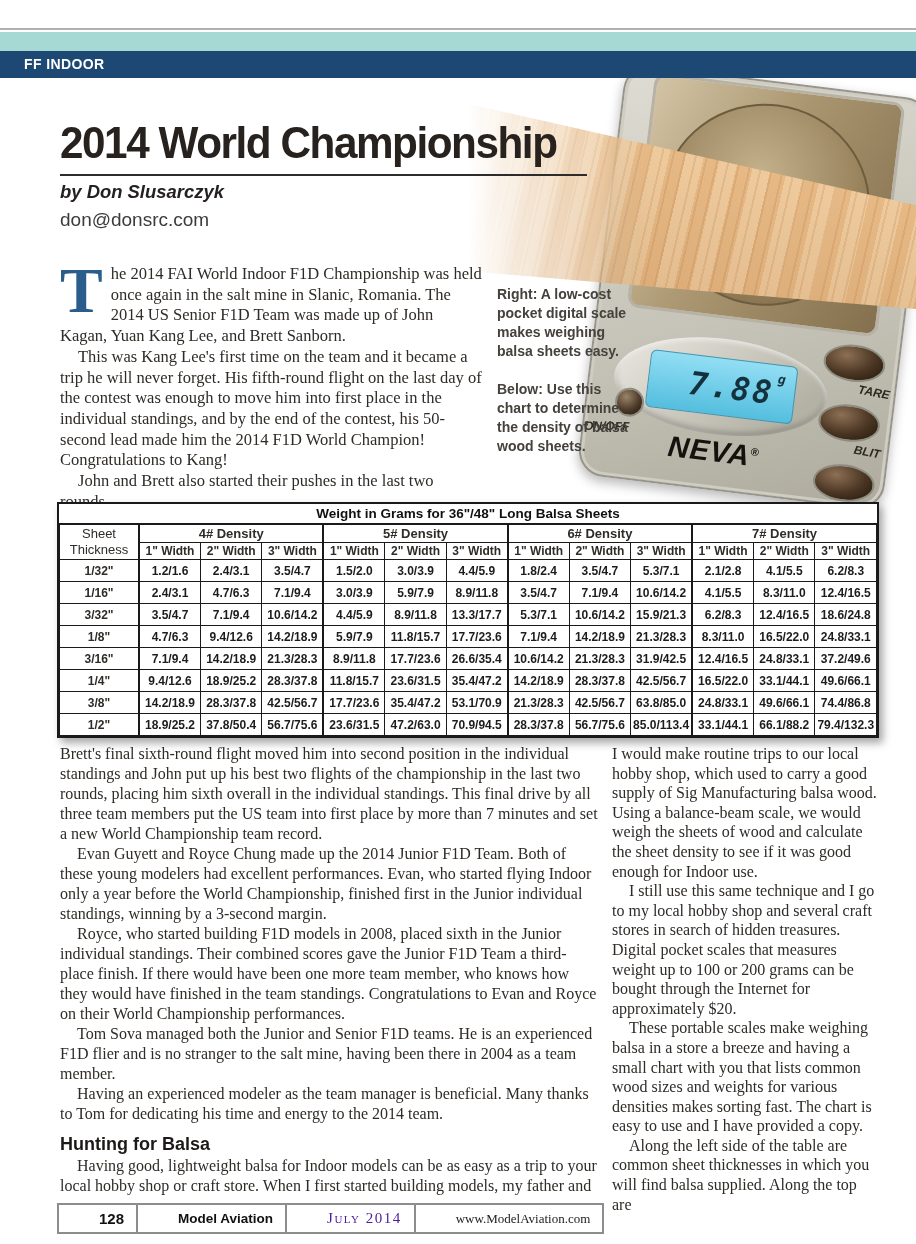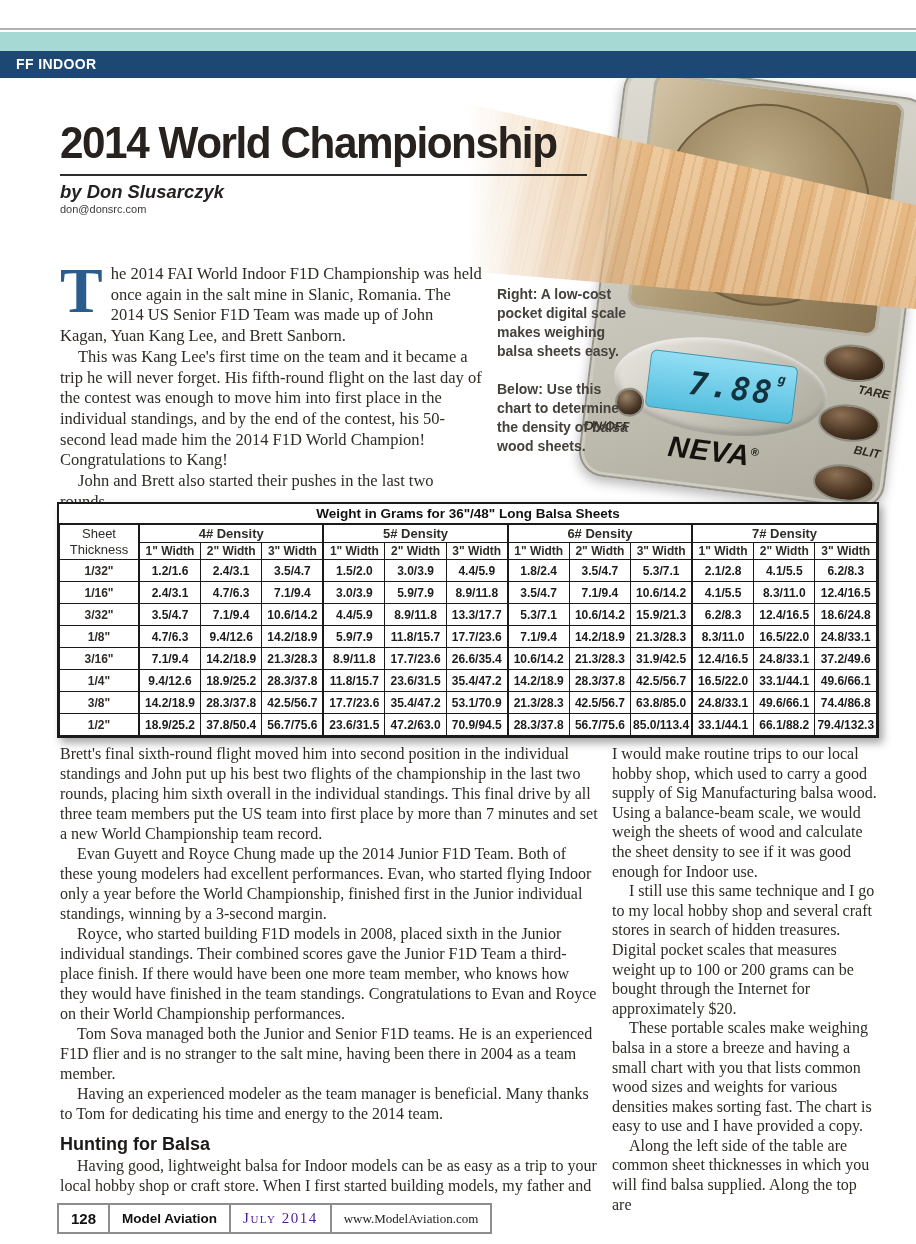--- a/index.html
+++ b/index.html
@@ -8,21 +8,21 @@
     background:#ffffff;
     font-family:"Liberation Serif",serif;color:#2f2b27;
   }
   .abs{position:absolute;}
 
   
   .topline{left:0;top:28px;width:916px;height:2px;background:#b3b0b0;}
   .teal-bar{left:0;top:32px;width:916px;height:19px;background:#a6d8d4;z-index:4;}
   .navy-bar{left:0;top:51px;width:916px;height:27px;background:#1d4873;z-index:4;}
   .navy-bar .section-label{
-    display:block;padding-left:16px;line-height:27px;color:#ffffff;
+    display:block;padding-left:24px;line-height:27px;color:#ffffff;
     font-family:"Liberation Sans",sans-serif;font-weight:bold;font-size:14px;letter-spacing:.4px;
   }
 
   
   .scale-photo{left:600px;top:80px;width:308px;height:414px;transform:rotate(7deg);z-index:1;}
   .scale-body{position:absolute;inset:0;border-radius:26px;
     background:linear-gradient(160deg,#dedcd3 0%,#c6c3b8 55%,#aeab9e 100%);
     border:2px solid #97948a;box-shadow:0 5px 12px rgba(0,0,0,.28), inset 0 0 0 3px #cfccc1;}
   .scale-platform{position:absolute;left:30px;top:6px;width:246px;height:230px;border-radius:12px;
     background:linear-gradient(115deg,#d3c4a6 0%,#a9956f 45%,#84704e 100%);
@@ -68,21 +68,21 @@
     -webkit-mask-image:linear-gradient(to right, transparent 60px, #000 240px);
     mask-image:linear-gradient(to right, transparent 60px, #000 240px);}
 
   
   .title-block{left:60px;top:118px;width:560px;z-index:3;}
   .page-title{font-family:"Liberation Sans",sans-serif;font-weight:bold;font-size:44px;
     letter-spacing:-1.5px;color:#28221f;margin:0;transform:scaleX(.96);transform-origin:left;}
   .title-rule{width:527px;height:2px;background:#2c2c2c;margin-top:6px;}
   .byline{font-family:"Liberation Sans",sans-serif;font-style:italic;font-weight:bold;
     font-size:19px;color:#242120;margin-top:5px;transform:scaleX(.97);transform-origin:left;}
-  .email{font-family:"Liberation Sans",sans-serif;font-size:11px;color:#3d3b3a;}
+  .email{font-family:"Liberation Sans",sans-serif;font-size:19px;color:#3d3b3a;margin-top:6px;}
 
   
   .intro-col{left:60px;top:264px;width:422px;z-index:3;font-size:16.5px;line-height:20.7px;}
   .intro-col p{margin:0;}
   .intro-col p.ind{text-indent:18px;}
   .dropcap{float:left;font-family:"Liberation Serif",serif;font-weight:bold;color:#2a5c8c;
     font-size:64px;line-height:50px;padding:2px 8px 0 0;}
 
   
   .caption-col{left:497px;top:285px;width:142px;z-index:3;
@@ -110,21 +110,21 @@
   .right-col{left:612px;top:744px;width:266px;font-size:16px;line-height:19.6px;}
   .left-col p,.right-col p{margin:0;}
   .left-col p + p,.right-col p + p{text-indent:17px;}
   .balsa-heading{font-family:"Liberation Sans",sans-serif;font-weight:bold;font-size:18px;
     color:#1c1a18;margin:10px 0 2px 0;}
   .balsa-par{text-indent:17px;}
 
   
   .footer-box{left:57px;top:1203px;height:27px;display:inline-flex;align-items:stretch;
     border:2px solid #8d8d8d;z-index:3;background:#fff;}
-  .footer-box .cell{display:flex;align-items:center;padding:8px 12px;border-right:2px solid #8d8d8d;}
+  .footer-box .cell{display:flex;align-items:center;padding:8px 12px;border-right:2px solid #8d8d8d;margin-left:28px;}
   .footer-box .cell:last-child{border-right:none;text-align:center;}
   .f-page{font-family:"Liberation Sans",sans-serif;font-weight:bold;font-size:15px;color:#111;}
   .f-mag{font-family:"Liberation Sans",sans-serif;font-weight:bold;font-size:13.5px;color:#111;}
   .f-issue{font-family:"Liberation Serif",serif;font-variant:small-caps;font-size:15px;
     letter-spacing:1.5px;color:#4c1d95;}
   .f-web{font-family:"Liberation Serif",serif;font-size:13px;color:#222;}
 </style>
 </head>
 <body>
 

